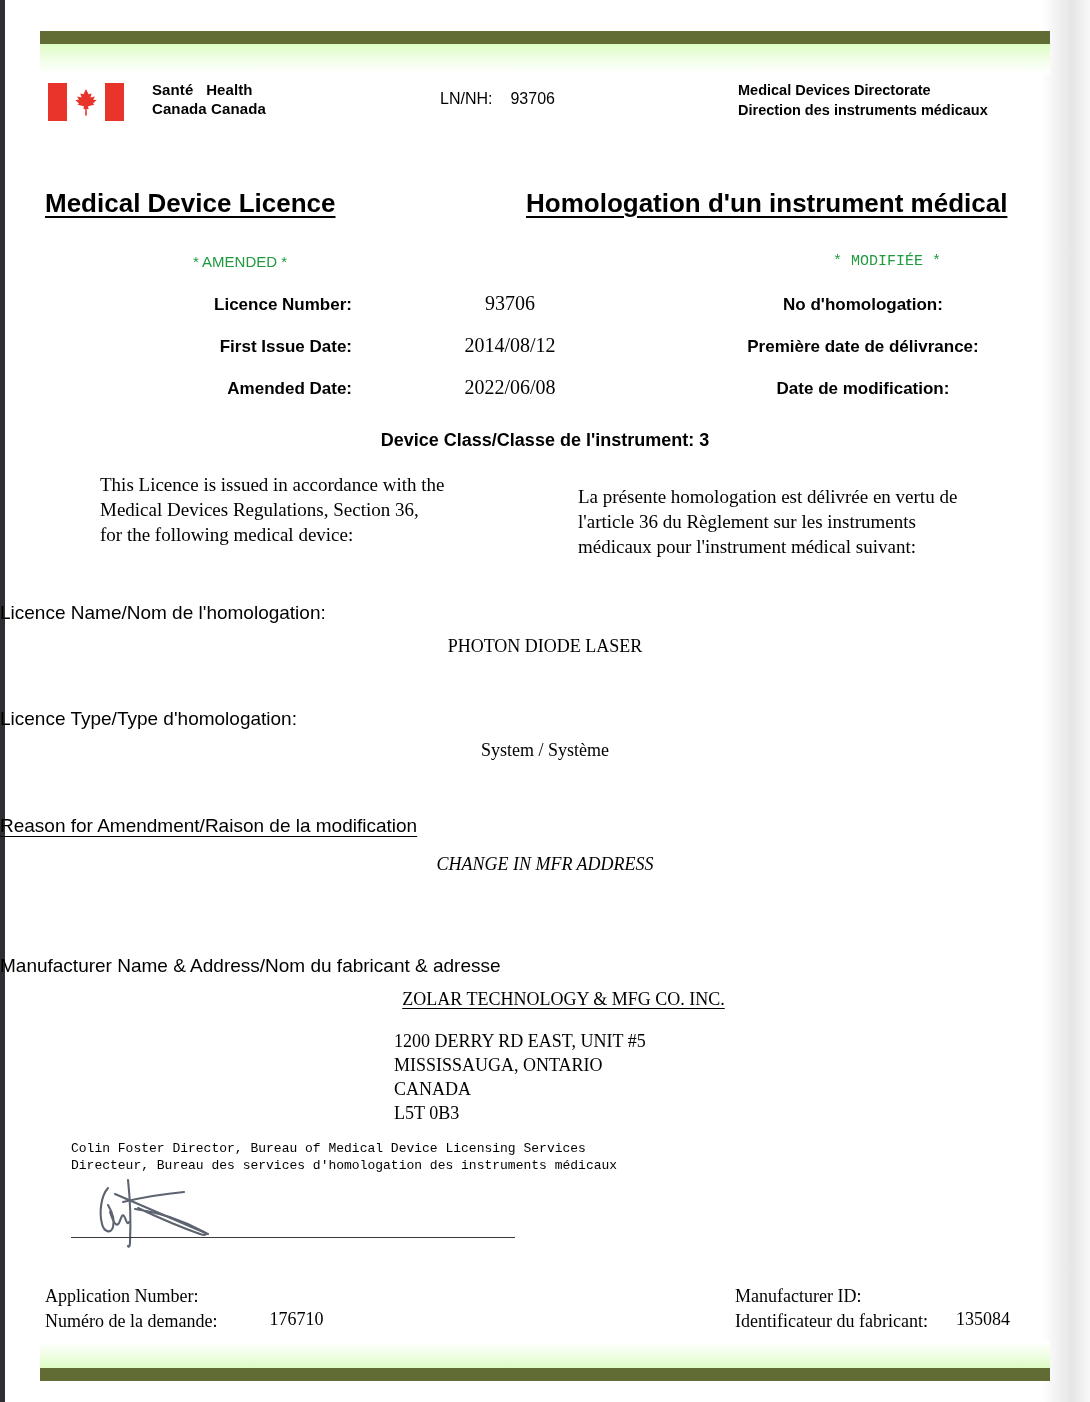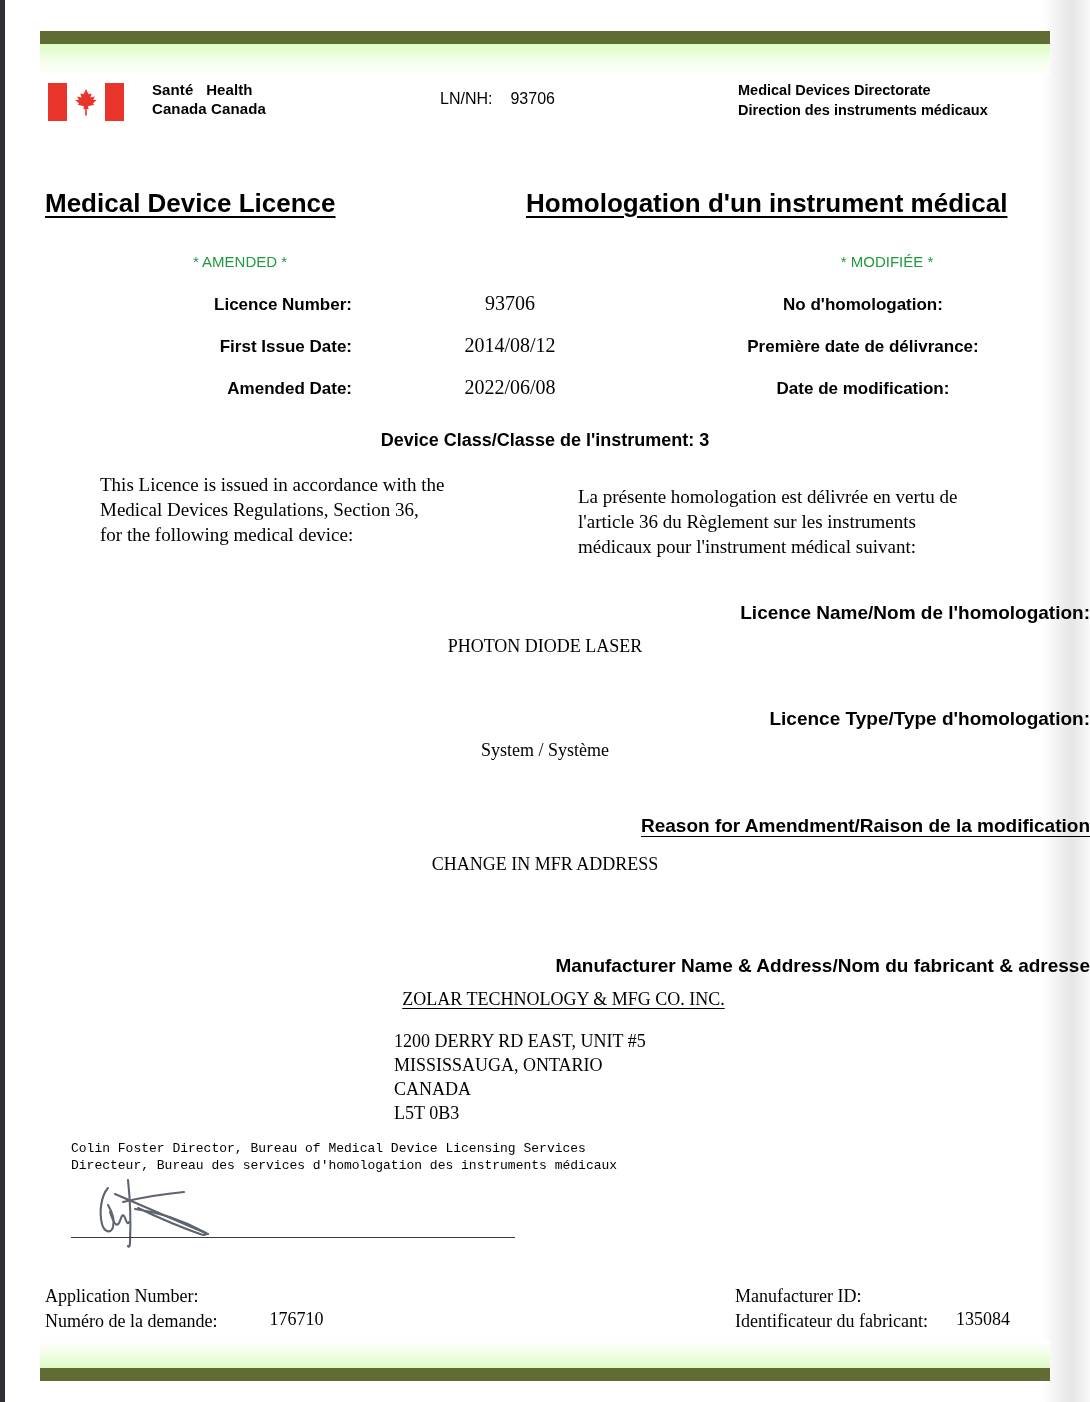--- a/index.html
+++ b/index.html
@@ -123,21 +123,21 @@
     text-align: center;
     font-family: "Liberation Sans", sans-serif;
     font-size: 15px;
     color: #1f9a3f;
   }
   .amended-fr {
     position: absolute;
     left: 712px; top: 253px;
     width: 350px;
     text-align: center;
-    font-family: Liberation Sans, sans-serif;
+    font-family: Liberation Mono, monospace;
     font-size: 15px;
     color: #1f9a3f;
   }
 
   
   .rows { position: absolute; left: 0; top: 292px; width: 1090px; }
   .row { display: flex; align-items: baseline; height: 42px; }
   .row .c-en {
     width: 370px;
     text-align: right;
@@ -186,43 +186,43 @@
     font-size: 19px;
     line-height: 25px;
     margin-top: 12px;
   }
 
   
   .sec-head {
     position: absolute;
     width: 1090px;
     left: 0;
-    text-align: right;
-    font-family: "Liberation Sans", sans-serif;
-    font-weight: bold;
+    text-align: left;
+    font-family: "Liberation Sans", sans-serif;
+    font-weight: normal;
     font-size: 19px;
   }
   .sec-head.underlined {
     text-decoration: underline;
     text-underline-offset: 4px;
   }
   .sec-val {
     position: absolute;
     width: 1090px;
     left: 0;
     text-align: center;
     font-size: 18px;
   }
 
   #licence-name-head { top: 602px; }
   #licence-name-val  { top: 636px; }
   #licence-type-head { top: 708px; }
   #licence-type-val  { top: 740px; }
   #reason-head       { top: 815px; }
-  #reason-val        { top: 854px; }
+  #reason-val        { top: 854px; font-style: italic; }
   #mfr-head          { top: 955px; }
 
   .mfr-name {
     position: absolute;
     left: 0; top: 989px;
     width: 1090px;
     text-align: center;
     font-size: 18px;
   }
   .mfr-name span {

